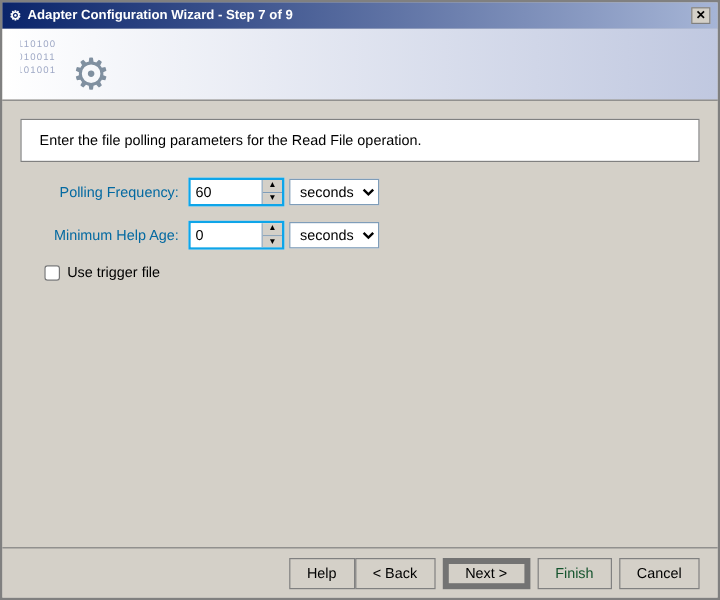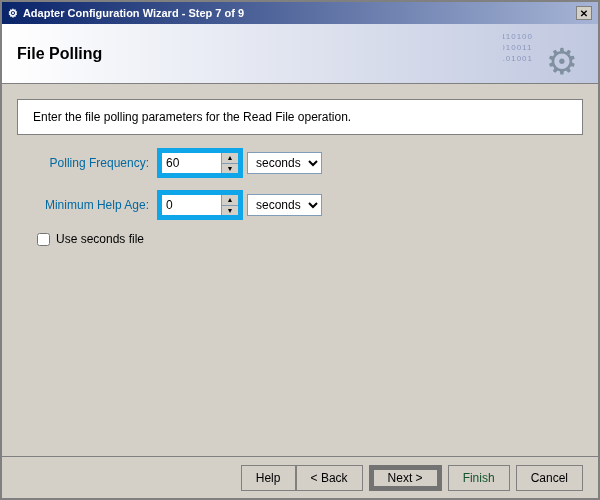--- a/index.html
+++ b/index.html
@@ -188,21 +188,21 @@
       font-weight: normal;
     }
 
     .btn-disabled {
       color: #14532d;
       cursor: default;
     }
 
     .input-spinner-wrapper {
       display: flex;
-      border: 5px solid #0ea5e9;
+      border: 2px solid #0ea5e9;
       background: white;
     }
 
     .input-spinner-wrapper input {
       width: 60px;
       height: 20px;
       border: none;
       border-right: 1px solid #7f9db9;
       padding: 0 4px;
       font-size: 12px;
@@ -252,21 +252,20 @@
 
   <div class="title-bar">
     <div class="title-bar-text">
       <span>⚙</span>
       <span>Adapter Configuration Wizard - Step 7 of 9</span>
     </div>
     <div class="title-bar-close">✕</div>
   </div>
 
   <div class="header-band">
-    <div class="header-title">File Polling</div>
     <div class="header-graphic">
       <div class="binary-text">01010100110100
 01001101010011
 10100110101001</div>
       <div class="gear-icon-large">⚙</div>
     </div>
   </div>
 
   <div class="content">
 
@@ -307,21 +306,21 @@
           <select class="select-dropdown">
             <option>seconds</option>
             <option>minutes</option>
             <option>hours</option>
           </select>
         </div>
       </div>
 
       <div class="checkbox-row">
         <input type="checkbox" style="">
-        <label>Use seconds file</label>
+        <label>Use trigger file</label>
       </div>
     </div>
   </div>
 
   <div class="footer">
     <div class="footer-left">
       <button class="btn">Help</button>
     </div>
     <div class="footer-right">
       <button class="btn">&lt; Back</button>

